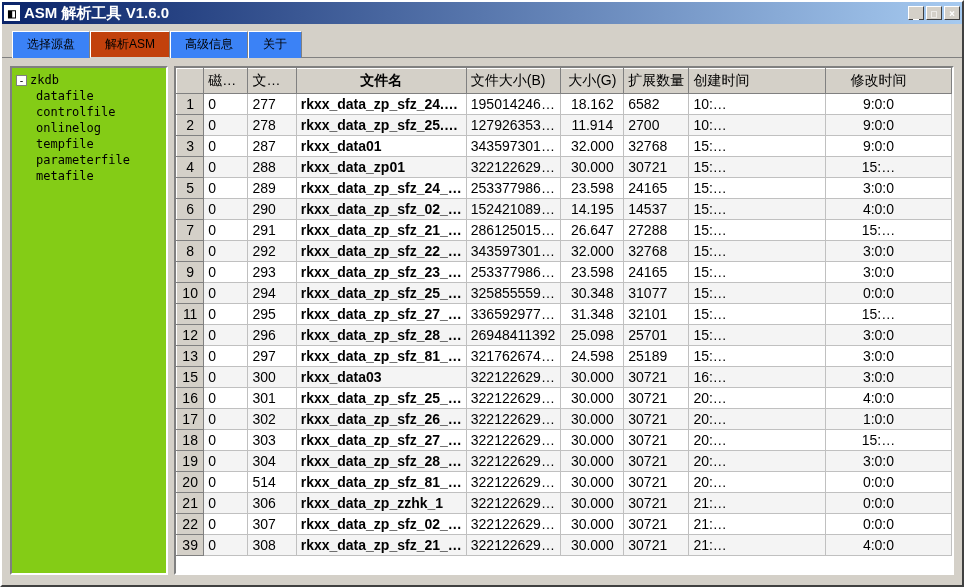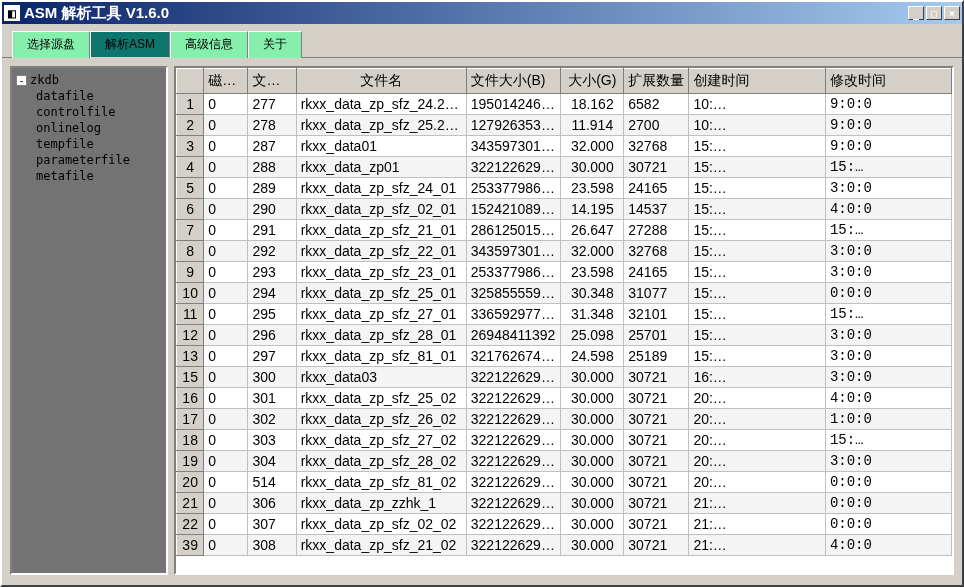--- a/index.html
+++ b/index.html
@@ -5,46 +5,46 @@
 * { box-sizing: border-box; margin: 0; padding: 0; }
 body { font-family: "SimSun", "宋体", sans-serif; font-size: 12px; background: #c0c0c0; overflow: hidden; }
 .window { width: 964px; height: 587px; background: #d4d0c8; border: 2px solid; border-color: #fff #404040 #404040 #fff; position: relative; }
 .titlebar { height: 22px; background: linear-gradient(to right, #0a246a, #a6caf0); display: flex; align-items: center; padding: 0 2px; color: #fff; font-weight: bold; }
 .titlebar-icon { width: 16px; height: 16px; background: #fff; margin-right: 4px; display: flex; align-items: center; justify-content: center; font-size: 10px; color: #000; }
 .titlebar-text { flex: 1; font-family: "MS Sans Serif", sans-serif; font-size: 15px; }
 .titlebar-btns { display: flex; gap: 0; }
 .titlebar-btn { width: 16px; height: 14px; background: #d4d0c8; border: 1px solid; border-color: #fff #404040 #404040 #fff; display: flex; align-items: center; justify-content: center; font-family: monospace; font-size: 10px; margin-left: 2px; cursor: pointer; }
 .tabs { display: flex; padding: 6px 10px 0 10px; border-bottom: 1px solid #808080; background: #d4d0c8; }
 .tab { padding: 4px 14px; background: #d4d0c8; border: 1px solid; border-color: #fff #808080 #d4d0c8 #fff; margin-right: 0; cursor: pointer; position: relative; top: 1px; }
-.tab.active { background: #0f766e; border-bottom: 1px solid #d4d0c8; z-index: 2; }
-.tab:not(.active) { border-bottom: none; background: #86efac; }
+.tab.active { background: #c2410c; border-bottom: 1px solid #d4d0c8; z-index: 2; }
+.tab:not(.active) { border-bottom: none; background: #3b82f6; }
 .content { display: flex; height: calc(100% - 58px); padding: 8px; gap: 6px; }
-.tree-panel { width: 158px; background: #737373; border: 2px solid; border-color: #808080 #fff #fff #808080; overflow: auto; padding: 4px; font-family: "SimSun", monospace; font-size: 12px; }
+.tree-panel { width: 158px; background: #84cc16; border: 2px solid; border-color: #808080 #fff #fff #808080; overflow: auto; padding: 4px; font-family: "SimSun", monospace; font-size: 12px; }
 .tree-node { white-space: nowrap; line-height: 16px; cursor: pointer; }
 .tree-root { font-weight: normal; }
 .tree-toggle { display: inline-block; width: 11px; height: 11px; border: 1px solid #808080; text-align: center; line-height: 9px; font-size: 10px; margin-right: 3px; cursor: pointer; background: #fff; }
 .tree-children { padding-left: 20px; }
 .tree-children .tree-node::before { content: ""; }
 .grid-panel { flex: 1; background: #fff; border: 2px solid; border-color: #808080 #fff #fff #808080; overflow: hidden; display: flex; flex-direction: column; }
 .grid-wrapper { overflow: auto; flex: 1; position: relative; }
 table { border-collapse: collapse; width: 100%; font-size: 14px; table-layout: fixed; }
 th { background: #d4d0c8; border: 1px solid; border-color: #fff #808080 #808080 #fff; padding: 3px 4px; font-weight: normal; height: 20px; position: sticky; top: 0; z-index: 1; overflow: hidden; text-overflow: ellipsis; white-space: nowrap; }
 th.rownum { width: 26px; }
 td { border-right: 1px solid #c0c0c0; border-bottom: 1px solid #c0c0c0; padding: 2px 4px; height: 20px; white-space: nowrap; overflow: hidden; text-overflow: ellipsis; }
 td.rownum { background: #d4d0c8; border: 1px solid; border-color: #fff #808080 #808080 #fff; text-align: center; width: 26px; }
 tr:nth-child(even) td:not(.rownum) { background: #f4f4f4; }
 tr:nth-child(odd) td:not(.rownum) { background: #fff; }
 .col-disk { width: 42px; }
 .col-file { width: 46px; }
-.col-name { width: 162px; }
+.col-name { width: 162px; font-weight: bold; }
 .col-sizeb { width: 90px; text-align: left; }
 .col-sizeg { width: 60px; text-align: center; }
 .col-ext { width: 62px; }
 .col-ctime { width: 130px; text-align: left; padding-right: 8px; }
-.col-mtime { width: 120px; text-align: left; padding-right: 24px; font-family: Liberation Mono, monospace; }
+.col-mtime { width: 120px; text-align: center; padding-right: 24px; }
 </style>
 </head>
 <body>
 
 <div class="window">
   <div class="titlebar">
     <div class="titlebar-icon">◧</div>
     <div class="titlebar-text">ASM 解析工具  V1.6.0</div>
     <div class="titlebar-btns">
       <div class="titlebar-btn">_</div>

